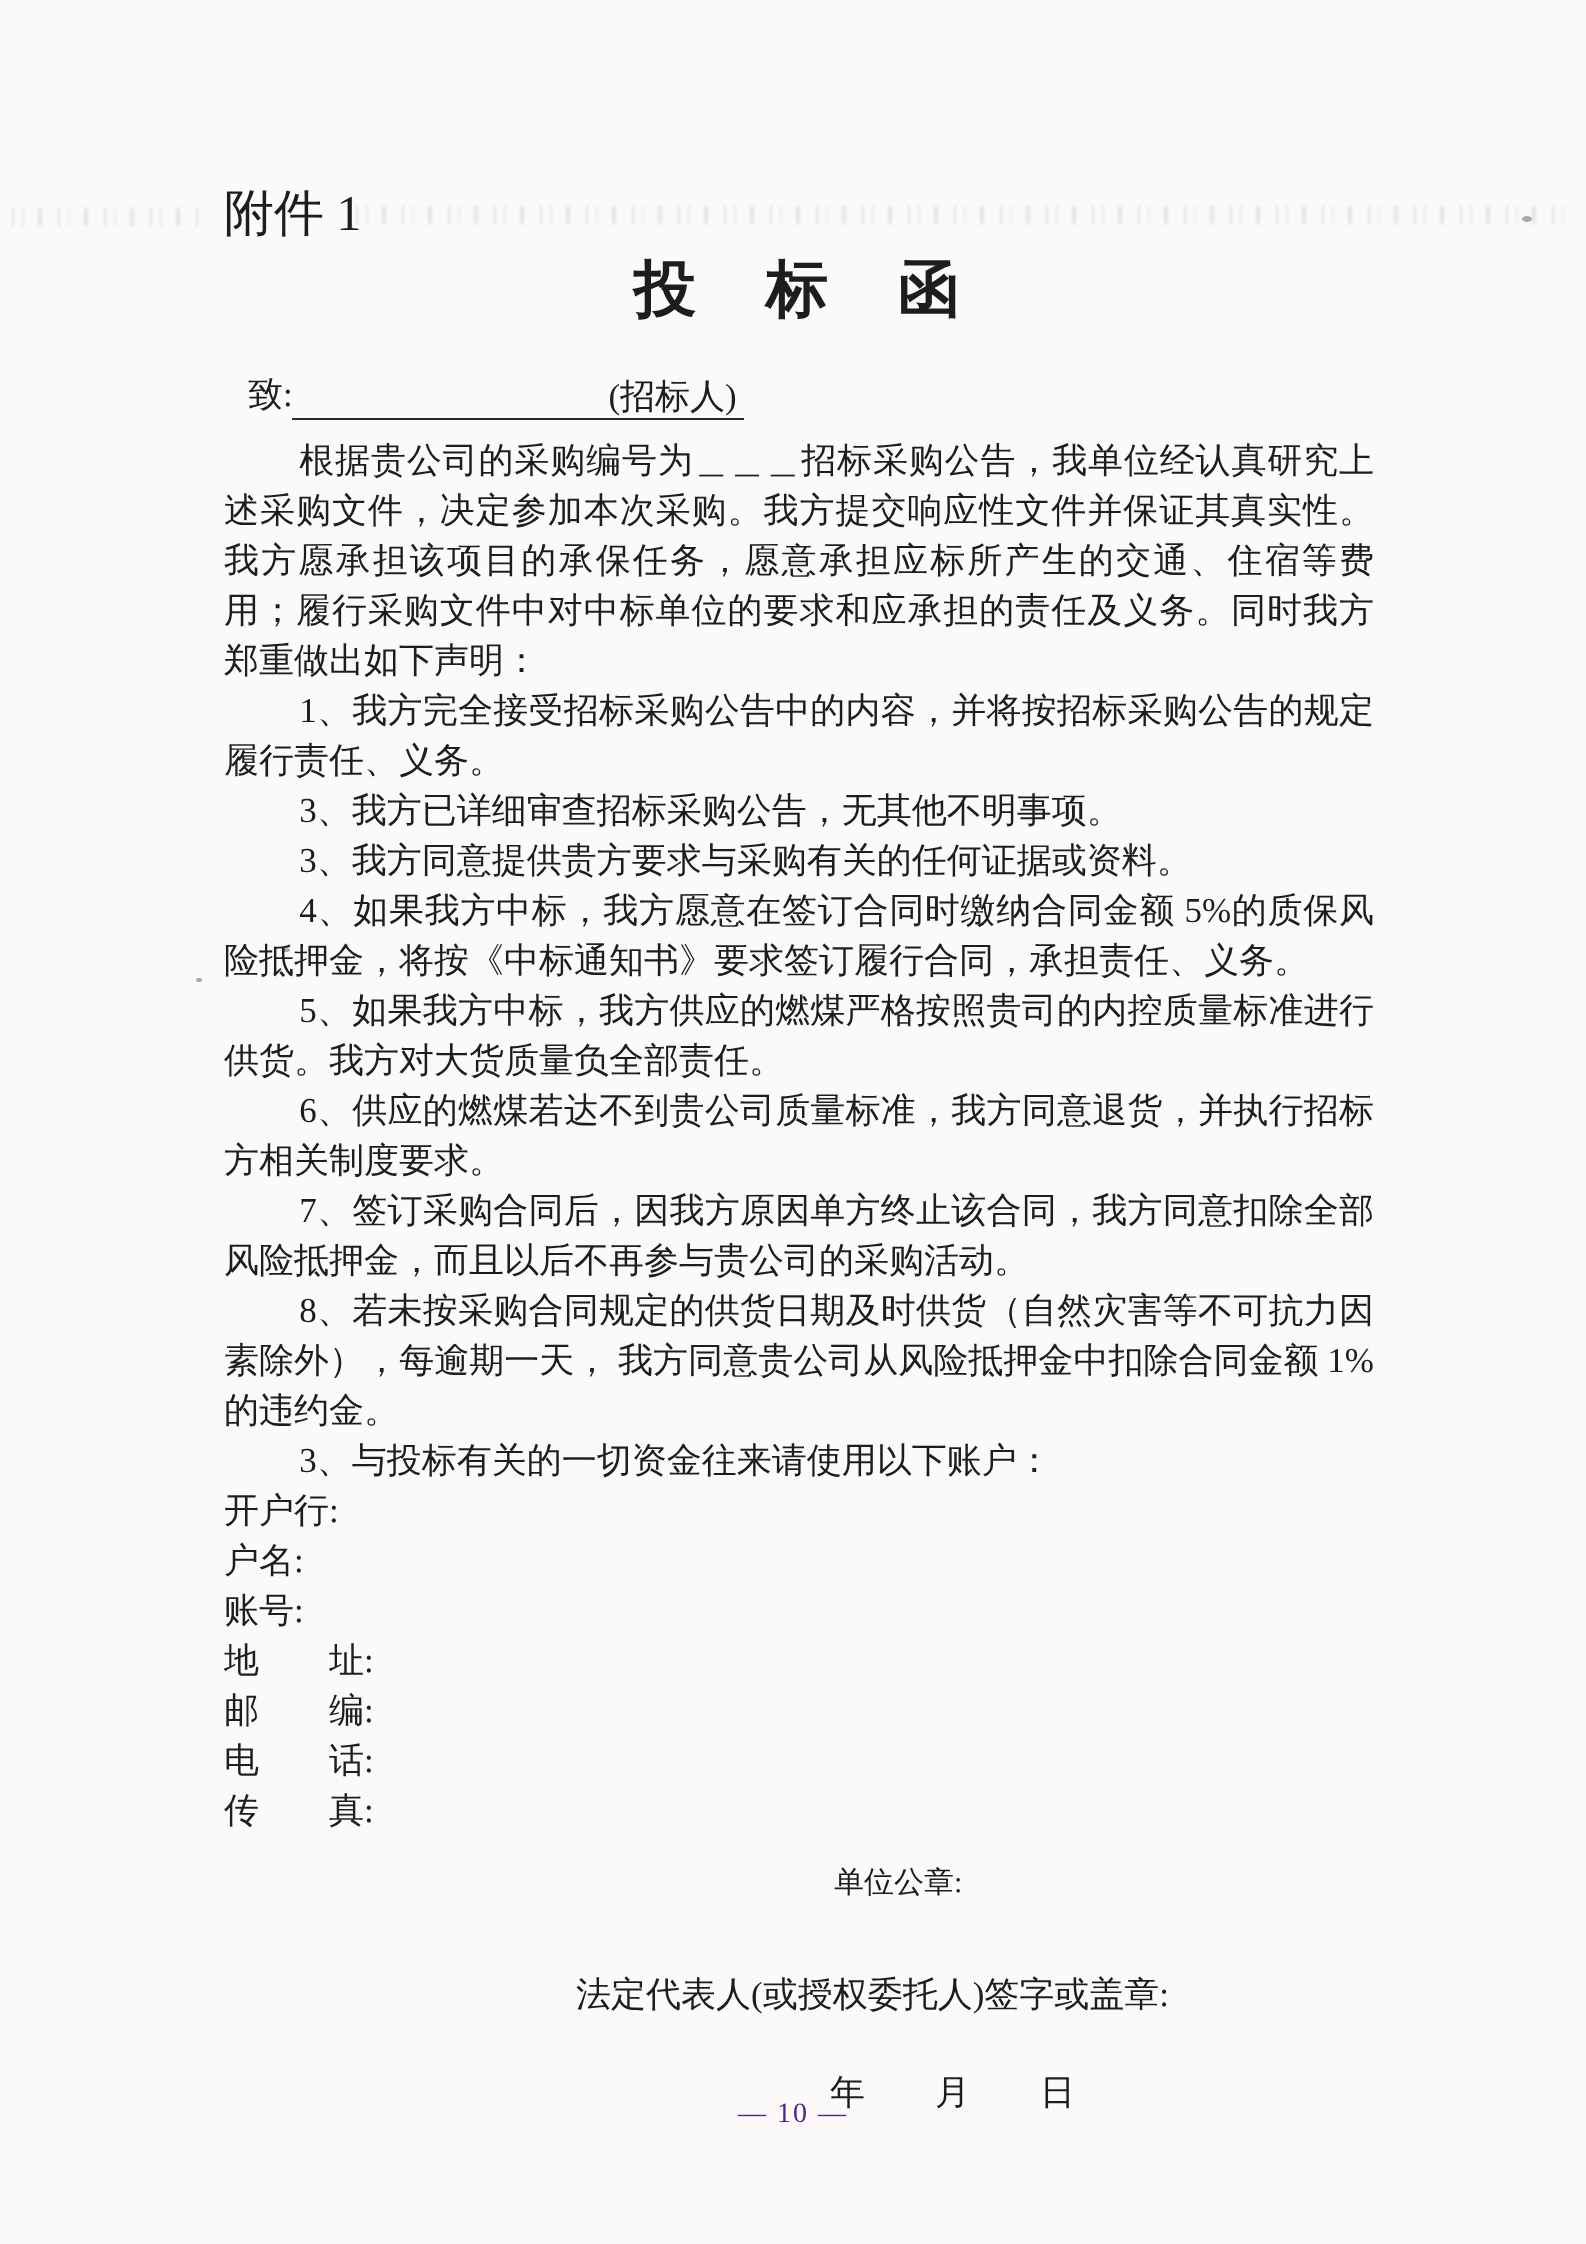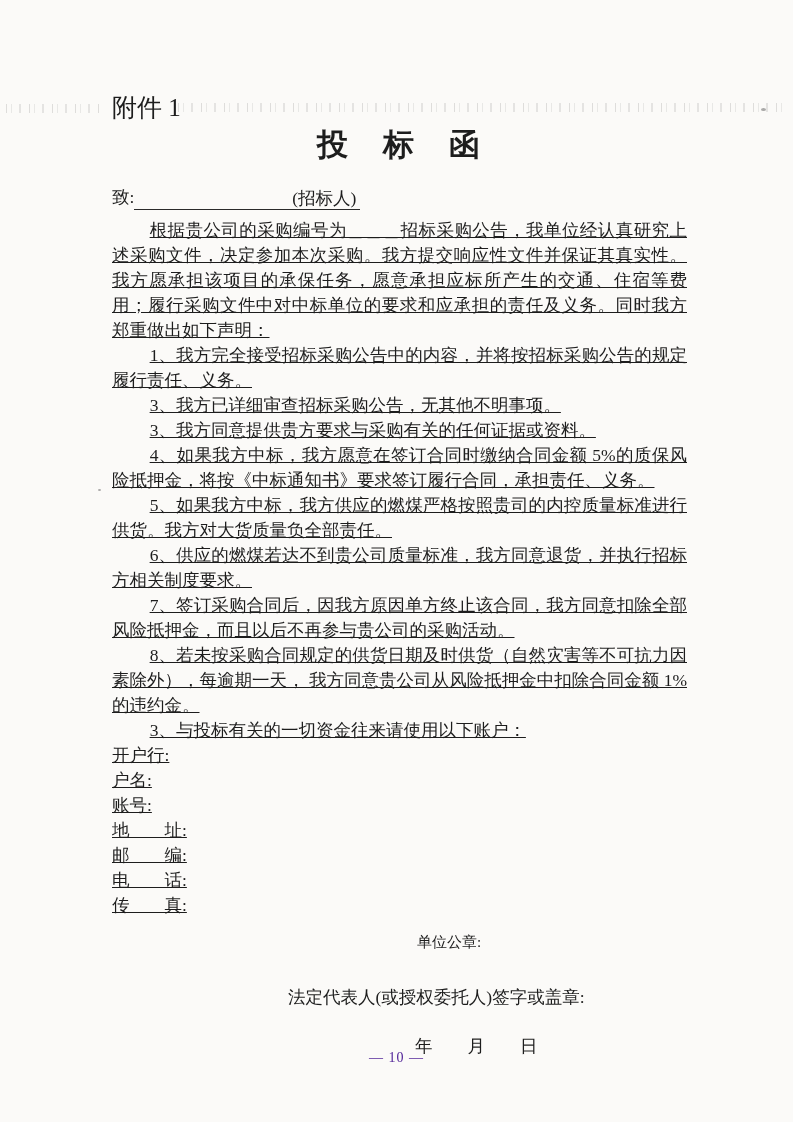--- a/index.html
+++ b/index.html
@@ -47,38 +47,37 @@
     text-align: center;
     font-size: 31px;
     font-weight: bold;
     line-height: 38px;
     margin: 6px 0 20px 0;
     letter-spacing: 2px;
   }
   .salutation {
     font-size: 17.5px;
     line-height: 26px;
-    margin: 0 0 8px 0;
+    margin: 0 0 8px 12px;
     white-space: nowrap;
   }
   .salutation .blank {
     display: inline-block;
     width: 222px;
     border-bottom: 1.5px solid #2a2a2a;
     text-align: right;
     padding-right: 4px;
     line-height: 22px;
     vertical-align: bottom;
   }
   .body-text p {
     font-size: 17.5px;
     line-height: 25px;
     text-align: justify;
     margin: 0;
-    text-decoration: underline;
   }
   .body-text p.indent { text-indent: 2.15em; }
   .seal-line {
     font-size: 15px;
     line-height: 25px;
     margin: 12px 0 0 0;
     padding-left: 305px;
   }
   .signature-line {
     font-size: 17.5px;

